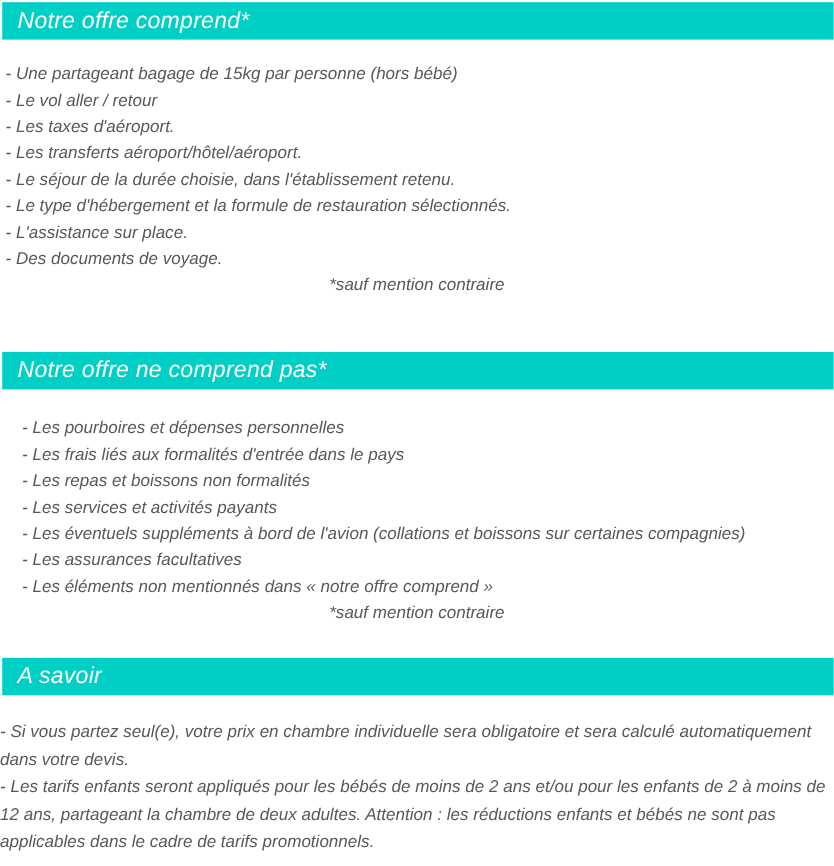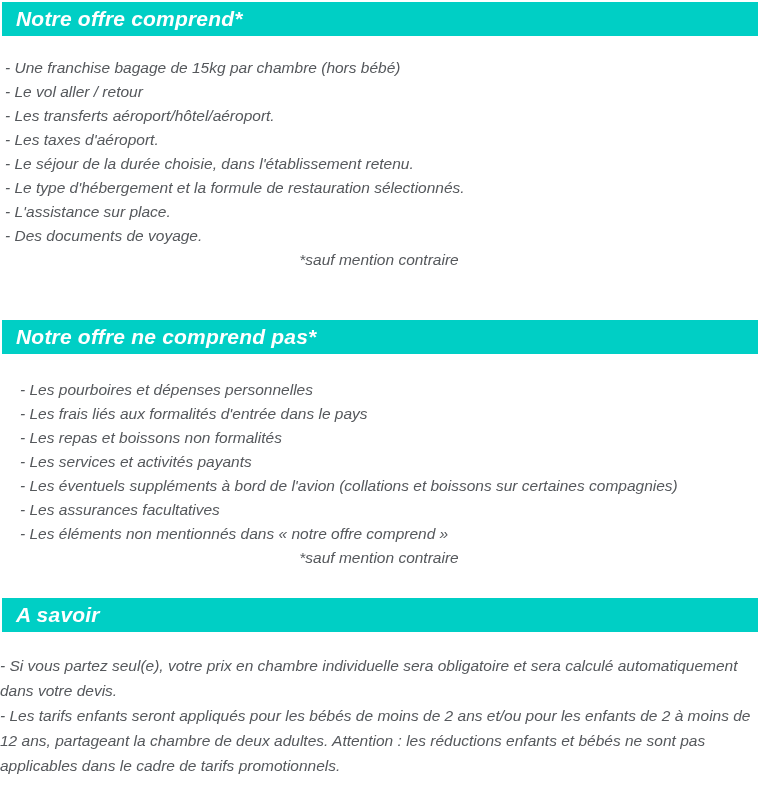--- a/index.html
+++ b/index.html
@@ -18,21 +18,21 @@
     height: 787px;
     overflow: hidden;
     padding-top: 2px;
     font-family: "Liberation Sans", sans-serif;
     font-style: italic;
     color: var(--body-text);
   }
   .section-bar {
     background: var(--accent);
     color: var(--header-text);
-    font-weight: bold;
+    font-weight: normal;
     font-style: italic;
     font-size: 21px;
     height: 34px;
     display: flex;
     align-items: center;
     padding-left: 14px;
     margin-left: 2px;
     letter-spacing: 0.2px;
   }
   .items {
@@ -63,24 +63,24 @@
 </head>
 <body>
 
 <div class="page">
 
   <section class="section-1">
     <div class="section-bar">
       <span>Notre offre comprend*</span>
     </div>
     <ul class="items">
-      <li>- Une franchise bagage de 15kg par chambre (hors bébé)</li>
+      <li>- Une partageant bagage de 15kg par personne (hors bébé)</li>
       <li>- Le vol aller / retour</li>
+      <li>- Les taxes d'aéroport.</li>
       <li>- Les transferts aéroport/hôtel/aéroport.</li>
-      <li>- Les taxes d'aéroport.</li>
       <li>- Le séjour de la durée choisie, dans l'établissement retenu.</li>
       <li>- Le type d'hébergement et la formule de restauration sélectionnés.</li>
       <li>- L'assistance sur place.</li>
       <li>- Des documents de voyage.</li>
     </ul>
     <div class="footnote">*sauf mention contraire</div>
   </section>
 
   <section class="section-2">
     <div class="section-bar">

